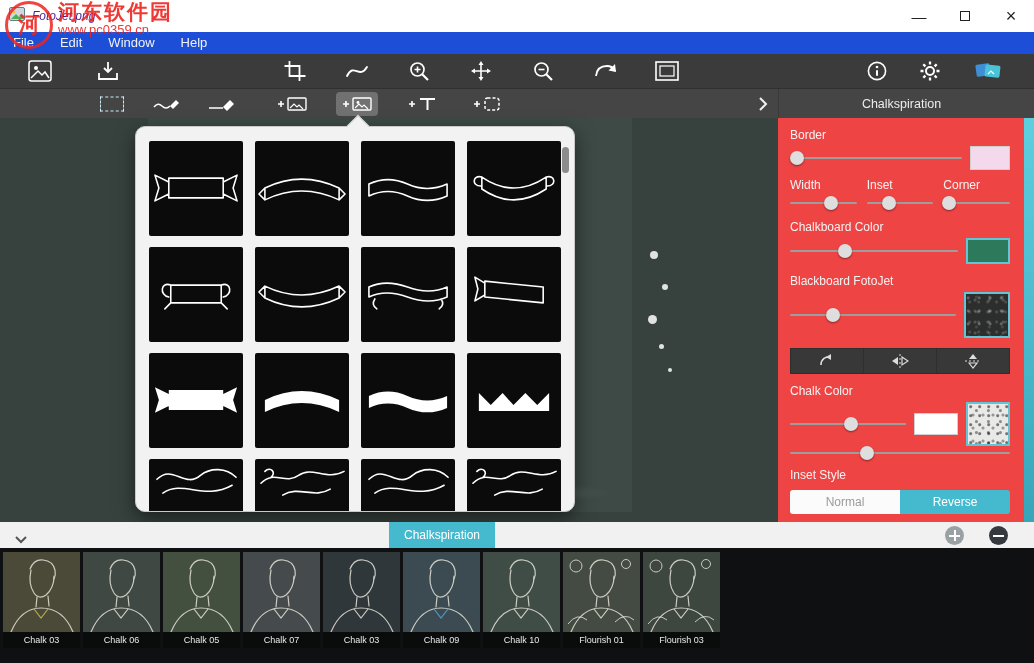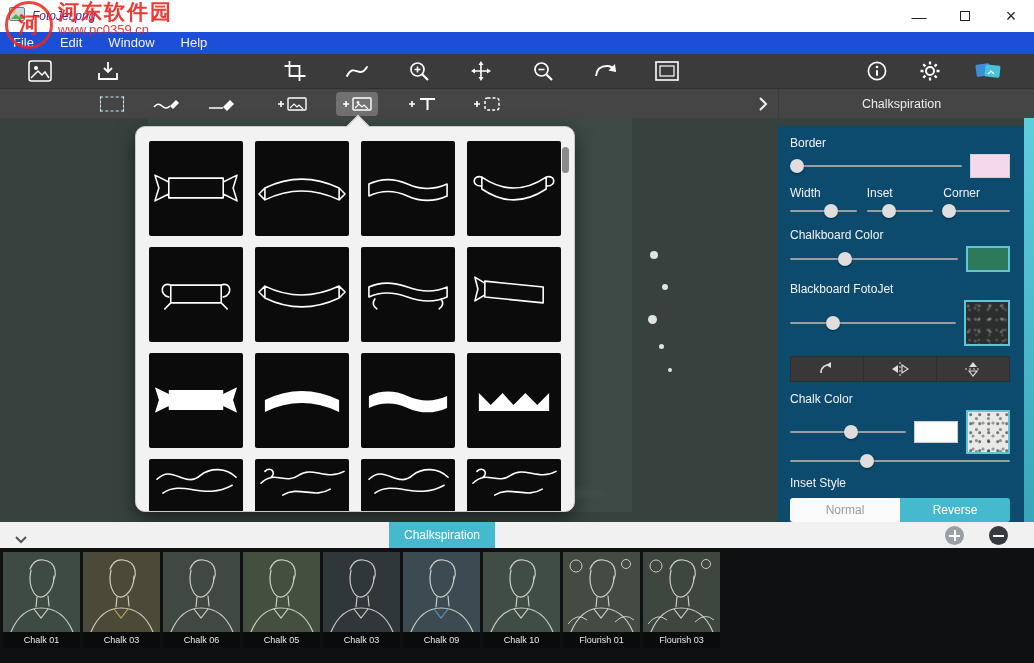--- a/index.html
+++ b/index.html
@@ -41,21 +41,21 @@
   .popup-arrow { position:absolute; top:-9px; left:214px; width:16px; height:16px; background:#f2f2f2;
                  border-left:1px solid #c9c9c9; border-top:1px solid #c9c9c9; transform:rotate(45deg); }
   .popup-clip { position:absolute; inset:0; border-radius:9px; overflow:hidden; }
   .popup-grid { position:absolute; left:13px; top:14px; width:412px; height:372px; display:grid;
                 grid-template-columns:repeat(4,94px); grid-auto-rows:95px; gap:11px 12px; overflow:hidden; }
   .cell { background:#0b0b0b; border-radius:2px; display:flex; align-items:center; justify-content:center; }
   .popup-scroll { position:absolute; right:5px; top:14px; bottom:14px; width:7px; }
   .popup-scroll .thumb { position:absolute; top:6px; left:0; width:7px; height:26px; border-radius:4px; background:#8b8b8b; }
 
   
-  .right-panel { position:absolute; top:8px; right:10px; width:246px; height:404px; background:#0c4a6e;
+  .right-panel { position:absolute; top:0; right:10px; width:246px; height:404px; background:#ef4444;
                  padding:10px 14px 0 12px; color:#f1f1f1; overflow:hidden; }
   .rp-label { font-size:12px; color:#f3f3f3; height:14px; margin-bottom:4px; }
   .rp-row { display:flex; align-items:center; gap:8px; }
   .slider { position:relative; height:14px; flex:1; }
   .slider .track { position:absolute; left:0; right:0; top:6px; height:2px; background:#9d9d9d; border-radius:1px; }
   .slider .handle { position:absolute; top:0; width:14px; height:14px; border-radius:50%; background:#dedede; box-shadow:0 1px 2px rgba(0,0,0,.45); }
   .swatch { border:1px solid #cfcfcf; }
   .swatch.cyan-border { border:2px solid #62c5d6; }
   .mini3 { display:flex; gap:10px; margin-top:8px; }
   .mini { flex:1; }
@@ -481,66 +481,66 @@
       <span class="h"></span>
       <span class="v"></span>
     </div>
   <div class="zoom-btn zoom-out">
       <span class="h"></span>
     </div>
 </div>
 
 <div class="filmstrip" id="filmstrip">
     <div class="fs-item">
-      <div class="fs-img" style="background: rgb(62, 74, 68);"><svg viewBox="0 0 77 80" width="77" height="80">
+      <div class="fs-img" style="background: rgb(75, 74, 56);"><svg viewBox="0 0 77 80" width="77" height="80">
+          <g fill="none" stroke="#eceadf" stroke-width="1.2" stroke-linecap="round" opacity=".82">
+            <path d="M27 17 Q31 7 40 8 Q50 9 52 18 Q53 23 51 27"></path>
+            <path d="M28 18 Q25 32 31 41 Q36 48 43 43 Q51 36 51 24"></path>
+            <path d="M34 45 L33 55 M45 44 L46 54"></path>
+            <path d="M8 80 Q18 56 38 56 Q60 56 70 80"></path>
+            <path d="M31 57 L38 66 L45 57" stroke="#d3bd55"></path>
+          </g>
+        </svg></div>
+      <div class="fs-label">Chalk 03</div>
+    </div>
+    <div class="fs-item">
+      <div class="fs-img" style="background: rgb(64, 72, 67);"><svg viewBox="0 0 77 80" width="77" height="80">
           <g fill="none" stroke="#eceadf" stroke-width="1.2" stroke-linecap="round" opacity=".82">
             <path d="M27 17 Q31 7 40 8 Q50 9 52 18 Q53 23 51 27"></path>
             <path d="M28 18 Q25 32 31 41 Q36 48 43 43 Q51 36 51 24"></path>
             <path d="M34 45 L33 55 M45 44 L46 54"></path>
             <path d="M8 80 Q18 56 38 56 Q60 56 70 80"></path>
             <path d="M31 57 L38 66 L45 57" stroke="#eceadf"></path>
           </g>
         </svg></div>
-      <div class="fs-label">Chalk 01</div>
-    </div>
-    <div class="fs-item">
-      <div class="fs-img" style="background: rgb(75, 74, 56);"><svg viewBox="0 0 77 80" width="77" height="80">
-          <g fill="none" stroke="#eceadf" stroke-width="1.2" stroke-linecap="round" opacity=".82">
-            <path d="M27 17 Q31 7 40 8 Q50 9 52 18 Q53 23 51 27"></path>
-            <path d="M28 18 Q25 32 31 41 Q36 48 43 43 Q51 36 51 24"></path>
-            <path d="M34 45 L33 55 M45 44 L46 54"></path>
-            <path d="M8 80 Q18 56 38 56 Q60 56 70 80"></path>
-            <path d="M31 57 L38 66 L45 57" stroke="#d3bd55"></path>
-          </g>
-        </svg></div>
-      <div class="fs-label">Chalk 03</div>
-    </div>
-    <div class="fs-item">
-      <div class="fs-img" style="background: rgb(64, 72, 67);"><svg viewBox="0 0 77 80" width="77" height="80">
+      <div class="fs-label">Chalk 06</div>
+    </div>
+    <div class="fs-item">
+      <div class="fs-img" style="background: rgb(67, 80, 63);"><svg viewBox="0 0 77 80" width="77" height="80">
           <g fill="none" stroke="#eceadf" stroke-width="1.2" stroke-linecap="round" opacity=".82">
             <path d="M27 17 Q31 7 40 8 Q50 9 52 18 Q53 23 51 27"></path>
             <path d="M28 18 Q25 32 31 41 Q36 48 43 43 Q51 36 51 24"></path>
             <path d="M34 45 L33 55 M45 44 L46 54"></path>
             <path d="M8 80 Q18 56 38 56 Q60 56 70 80"></path>
             <path d="M31 57 L38 66 L45 57" stroke="#eceadf"></path>
           </g>
         </svg></div>
-      <div class="fs-label">Chalk 06</div>
-    </div>
-    <div class="fs-item">
-      <div class="fs-img" style="background: rgb(67, 80, 63);"><svg viewBox="0 0 77 80" width="77" height="80">
+      <div class="fs-label">Chalk 05</div>
+    </div>
+    <div class="fs-item">
+      <div class="fs-img" style="background: rgb(69, 75, 77);"><svg viewBox="0 0 77 80" width="77" height="80">
           <g fill="none" stroke="#eceadf" stroke-width="1.2" stroke-linecap="round" opacity=".82">
             <path d="M27 17 Q31 7 40 8 Q50 9 52 18 Q53 23 51 27"></path>
             <path d="M28 18 Q25 32 31 41 Q36 48 43 43 Q51 36 51 24"></path>
             <path d="M34 45 L33 55 M45 44 L46 54"></path>
             <path d="M8 80 Q18 56 38 56 Q60 56 70 80"></path>
             <path d="M31 57 L38 66 L45 57" stroke="#eceadf"></path>
           </g>
         </svg></div>
-      <div class="fs-label">Chalk 05</div>
+      <div class="fs-label">Chalk 07</div>
     </div>
     <div class="fs-item">
       <div class="fs-img" style="background: rgb(48, 55, 58);"><svg viewBox="0 0 77 80" width="77" height="80">
           <g fill="none" stroke="#eceadf" stroke-width="1.2" stroke-linecap="round" opacity=".82">
             <path d="M27 17 Q31 7 40 8 Q50 9 52 18 Q53 23 51 27"></path>
             <path d="M28 18 Q25 32 31 41 Q36 48 43 43 Q51 36 51 24"></path>
             <path d="M34 45 L33 55 M45 44 L46 54"></path>
             <path d="M8 80 Q18 56 38 56 Q60 56 70 80"></path>
             <path d="M31 57 L38 66 L45 57" stroke="#eceadf"></path>
           </g>

